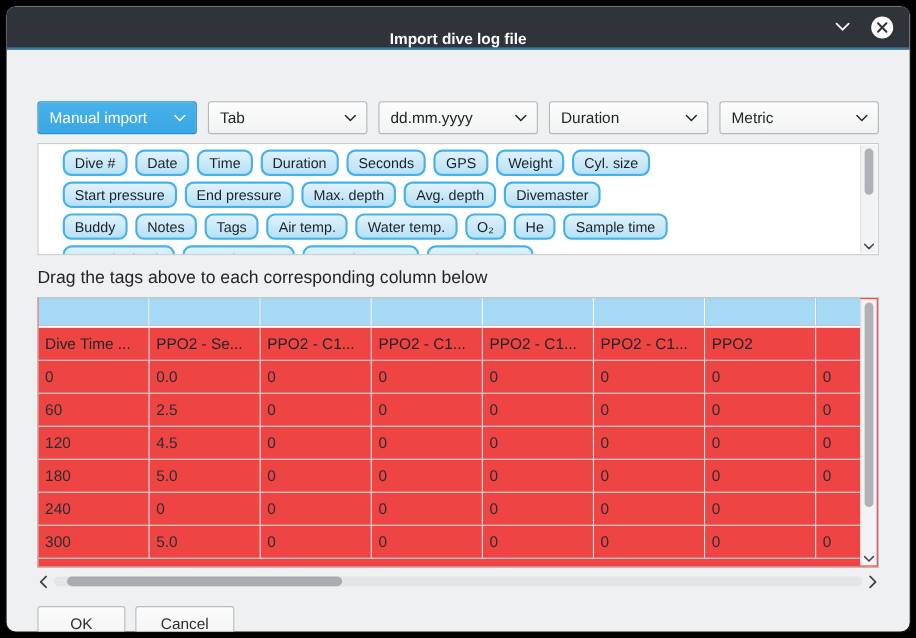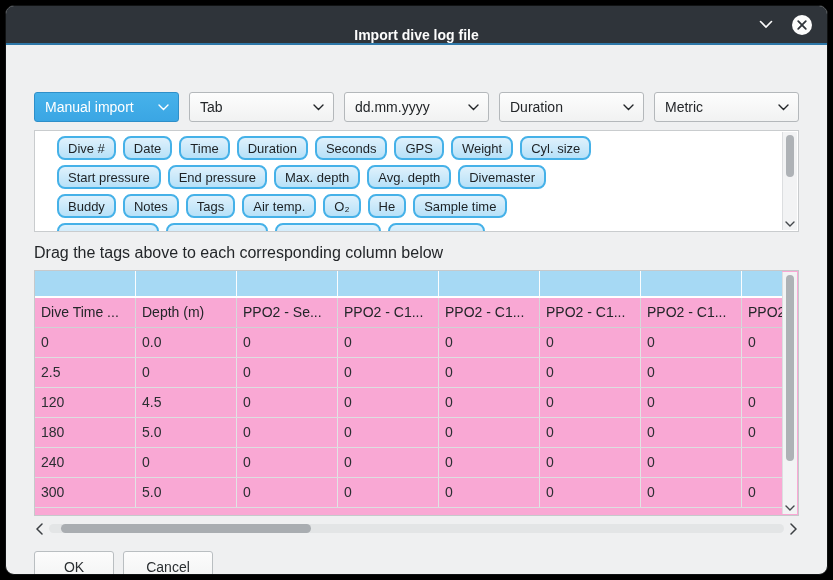--- a/index.html
+++ b/index.html
@@ -143,21 +143,21 @@
   .drag-label {
     flex: none;
     margin: 12px 0 8px 0;
     font-size: 16px;
     color: #232629;
   }
   
   .table-wrap {
     flex: none;
     height: 246px;
-    background: #f9a8d4;
+    background: #ef4444;
     border: 1px solid #c6c9cb;
     position: relative;
     overflow: hidden;
   }
   .table-scroll {
     position: absolute;
     left: 0; top: 0; bottom: 0; right: 16px;
     overflow: hidden;
   }
   .drop-row {
@@ -339,20 +339,21 @@
             <span class="tag-chip">End pressure</span>
             <span class="tag-chip">Max. depth</span>
             <span class="tag-chip">Avg. depth</span>
             <span class="tag-chip">Divemaster</span>
           </div>
           <div class="tag-row">
             <span class="tag-chip">Buddy</span>
             <span class="tag-chip">Notes</span>
             <span class="tag-chip">Tags</span>
             <span class="tag-chip">Air temp.</span>
+            <span class="tag-chip">Water temp.</span>
             <span class="tag-chip">O₂</span>
             <span class="tag-chip">He</span>
             <span class="tag-chip">Sample time</span>
           </div>
           <div class="tag-row">
             <span class="tag-chip">Sample depth</span>
             <span class="tag-chip">Sample temp.</span>
             <span class="tag-chip">Sample press.</span>
             <span class="tag-chip">Sample CNS</span>
           </div>
@@ -376,40 +377,40 @@
             <div class="drop-cell"></div>
             <div class="drop-cell"></div>
             <div class="drop-cell"></div>
             <div class="drop-cell"></div>
             <div class="drop-cell"></div>
             <div class="drop-cell"></div>
             <div class="drop-cell"></div>
           </div>
         <div class="head-row">
             <div class="hcell">Dive Time ...</div>
-            <div class="hcell">Depth (m)</div>
             <div class="hcell">PPO2 - Se...</div>
             <div class="hcell">PPO2 - C1...</div>
             <div class="hcell">PPO2 - C1...</div>
             <div class="hcell">PPO2 - C1...</div>
             <div class="hcell">PPO2 - C1...</div>
             <div class="hcell">PPO2</div>
           </div>
         <div class="rows">
             <div class="trow">
               <div class="tcell">0</div>
               <div class="tcell">0.0</div>
               <div class="tcell">0</div>
               <div class="tcell">0</div>
               <div class="tcell">0</div>
               <div class="tcell">0</div>
               <div class="tcell">0</div>
               <div class="tcell">0</div>
             </div>
             <div class="trow">
+              <div class="tcell">60</div>
               <div class="tcell">2.5</div>
               <div class="tcell">0</div>
               <div class="tcell">0</div>
               <div class="tcell">0</div>
               <div class="tcell">0</div>
               <div class="tcell">0</div>
               <div class="tcell">0</div>
             </div>
             <div class="trow">
               <div class="tcell">120</div>

